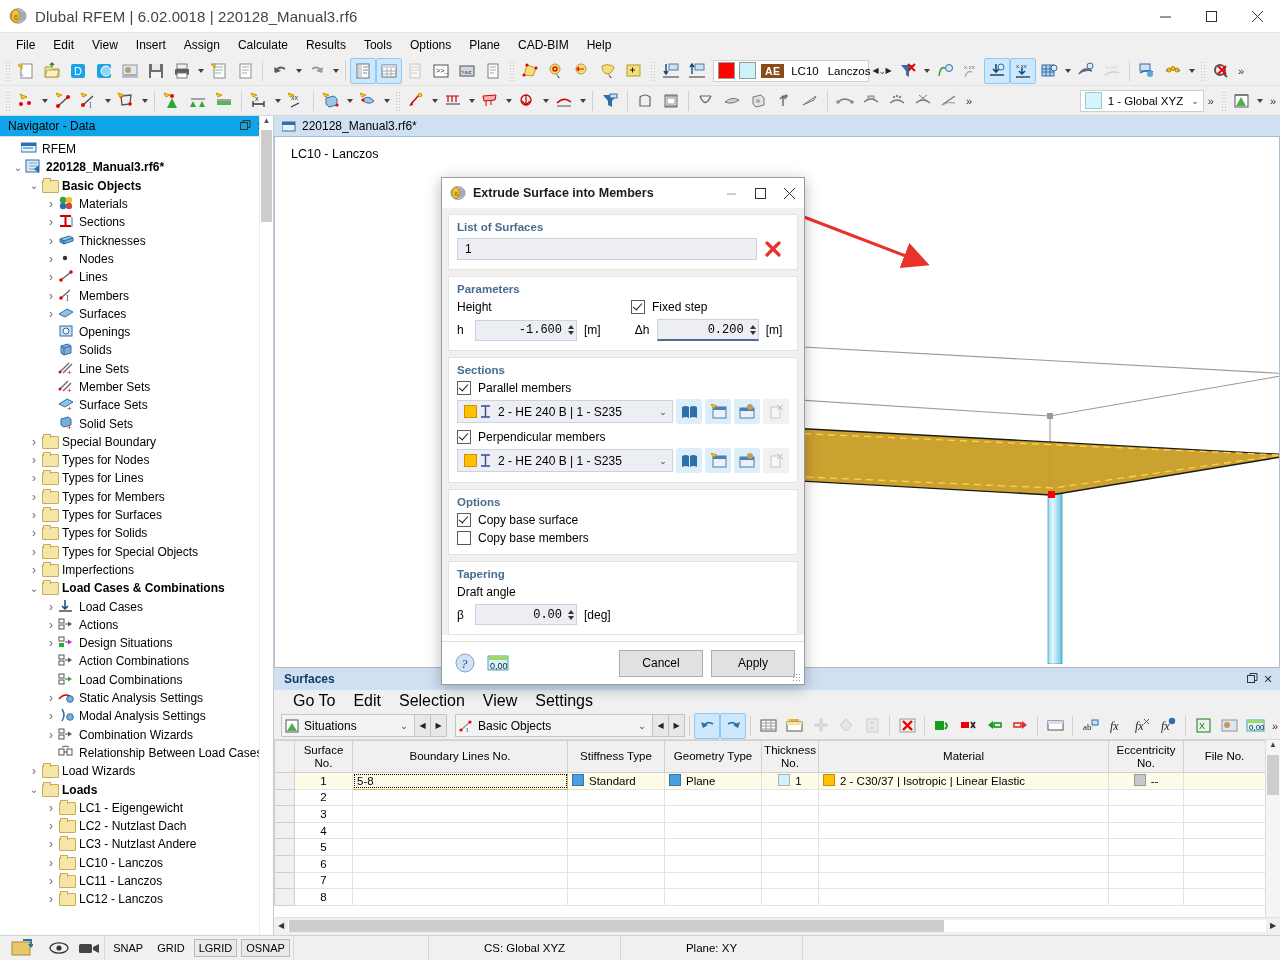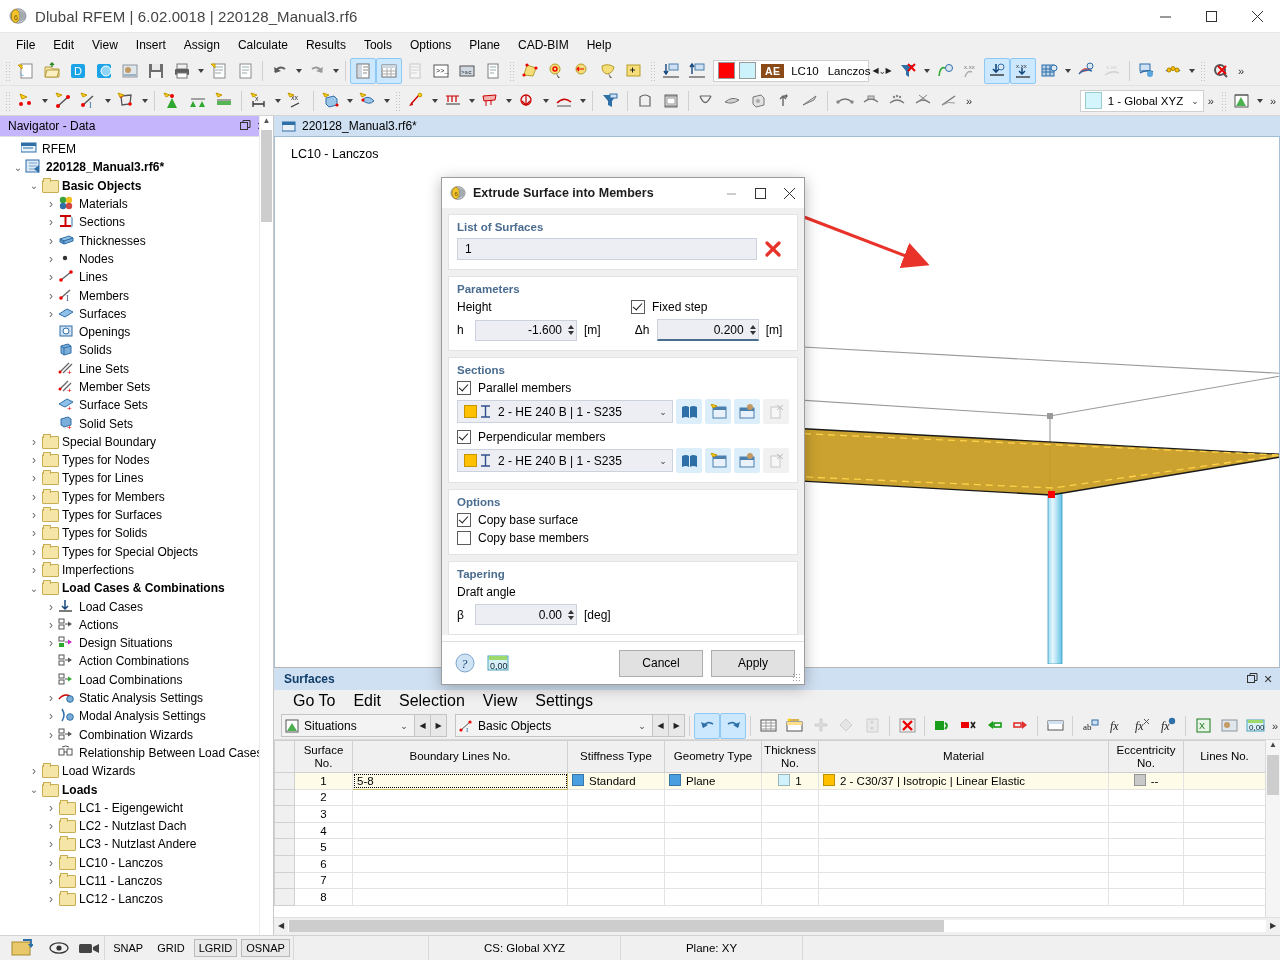--- a/index.html
+++ b/index.html
@@ -53,21 +53,21 @@
   .lcname{font-size:11.5px;padding:0 8px 0 3px;white-space:nowrap;}
   .arrbtn{width:13px;height:20px;display:flex;align-items:center;justify-content:center;
     font-size:8px;color:#222;flex:none;}
 
   
   .main{position:absolute;top:116px;left:0;right:0;bottom:0;display:flex;}
 
   
   .nav{width:273px;background:#fff;display:flex;flex-direction:column;flex:none;
     border-right:1px solid #c8c8c8;position:relative;}
-  .nav-head{height:20px;background:#c4b5fd;display:flex;align-items:center;
+  .nav-head{height:20px;background:#0ea5e9;display:flex;align-items:center;
     padding:0 4px 0 8px;font-size:12px;color:#000;border-bottom:1px solid #e0e0e0;}
   .nav-head .t{flex:1;}
   .nav-head .b{width:16px;text-align:center;color:#333;font-size:11px;}
   .nav-body{flex:1;overflow:hidden;position:relative;background:#fff;padding-top:3px;}
   .trow{height:18.3px;display:flex;align-items:center;white-space:nowrap;font-size:12px;
     padding-left:4px;}
   .exp{width:14px;height:16px;display:flex;align-items:center;justify-content:center;
     flex:none;color:#6d6d6d;font-size:9px;}
   .exp.none{visibility:hidden;}
   .ico{width:17px;height:16px;flex:none;margin-right:4px;position:relative;}
@@ -170,21 +170,21 @@
   .dlg-title .db{width:29px;height:29px;display:flex;align-items:center;justify-content:center;
     font-size:12px;color:#333;}
   .dlg-body{background:#f0f0f0;padding:5px 6px 0 6px;}
   .grp{background:#fff;border:1px solid #e3e3e3;margin-bottom:6px;padding:6px 8px 9px 8px;}
   .grp-t{font-size:11.5px;font-weight:bold;color:#4a6c8f;margin-bottom:5px;}
   .row{display:flex;align-items:center;margin-top:5px;}
   .lblt{font-size:12px;color:#000;}
   .spin{display:flex;align-items:center;background:#eceef4;border:1px solid #ccd2dd;height:19px;
     flex:none;}
   .spin input{border:none;background:transparent;height:17px;text-align:right;font-size:12px;
-    font-family:Liberation Sans, sans-serif;outline:none;padding-right:3px;color:#000;}
+    font-family:Liberation Mono, monospace;outline:none;padding-right:3px;color:#000;}
   .spin.focus{border-bottom:2px solid #4a6c8f;background:#eceef4;}
   .sparr{width:12px;height:17px;display:flex;flex-direction:column;align-items:center;
     justify-content:center;flex:none;}
   .sparr i{display:block;width:0;height:0;border-left:3px solid transparent;
     border-right:3px solid transparent;}
   .sparr i.u{border-bottom:4px solid #333;margin-bottom:2px;}
   .sparr i.d{border-top:4px solid #333;}
   .unit{font-size:12px;margin-left:7px;}
   .cbx{width:12px;height:12px;border:1px solid #5b5b5b;background:#fff;flex:none;
     margin-right:7px;position:relative;}
@@ -1416,21 +1416,21 @@
                   <th style="white-space:pre-line">Surface
 No.</th>
                   <th>Boundary Lines No.</th>
                   <th>Stiffness Type</th>
                   <th>Geometry Type</th>
                   <th style="white-space:pre-line">Thickness
 No.</th>
                   <th>Material</th>
                   <th style="white-space:pre-line">Eccentricity
 No.</th>
-                  <th>Lines No.</th>
+                  <th>File No.</th>
                   <th style="white-space:pre-line">Integration
 Lines</th>
                 </tr>
               </thead>
               <tbody id="gridbody">
                   <tr class="r1">
                     <td class="rowhdr"></td>
                     <td style="text-align: center;">1</td>
                     <td class="cellsel">5-8</td>
                     <td><span class="minisq" style="background: rgb(74, 159, 224);"></span>Standard</td>

